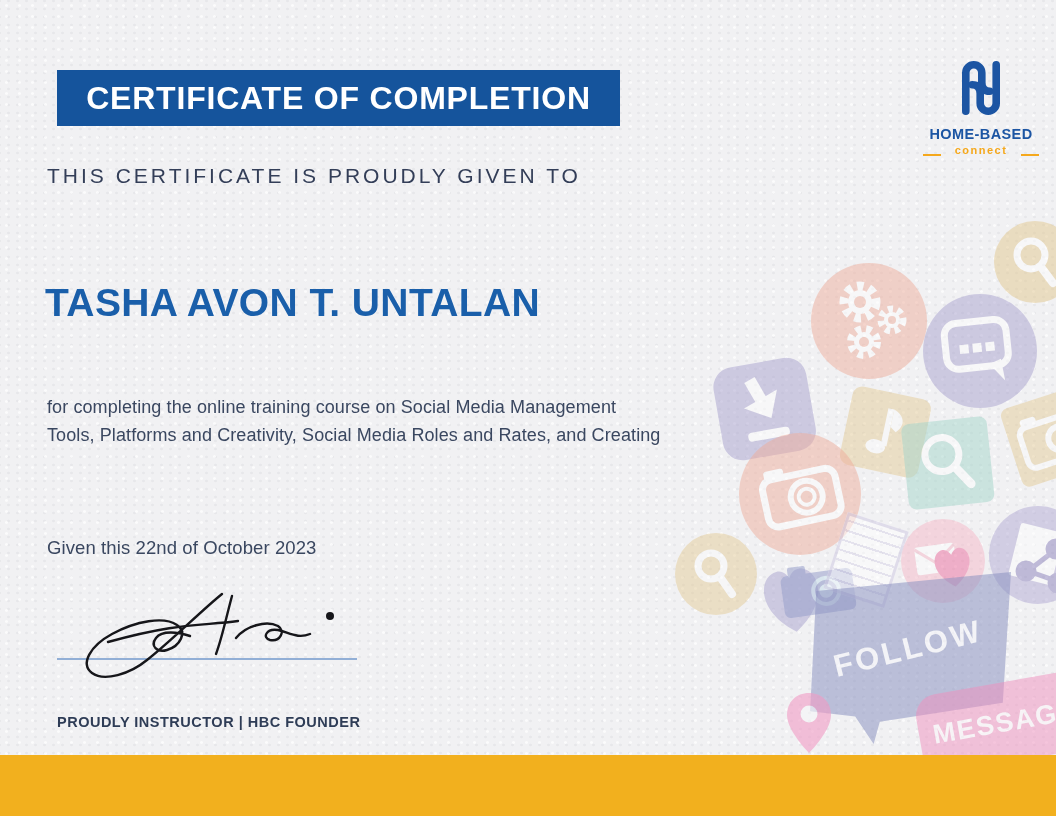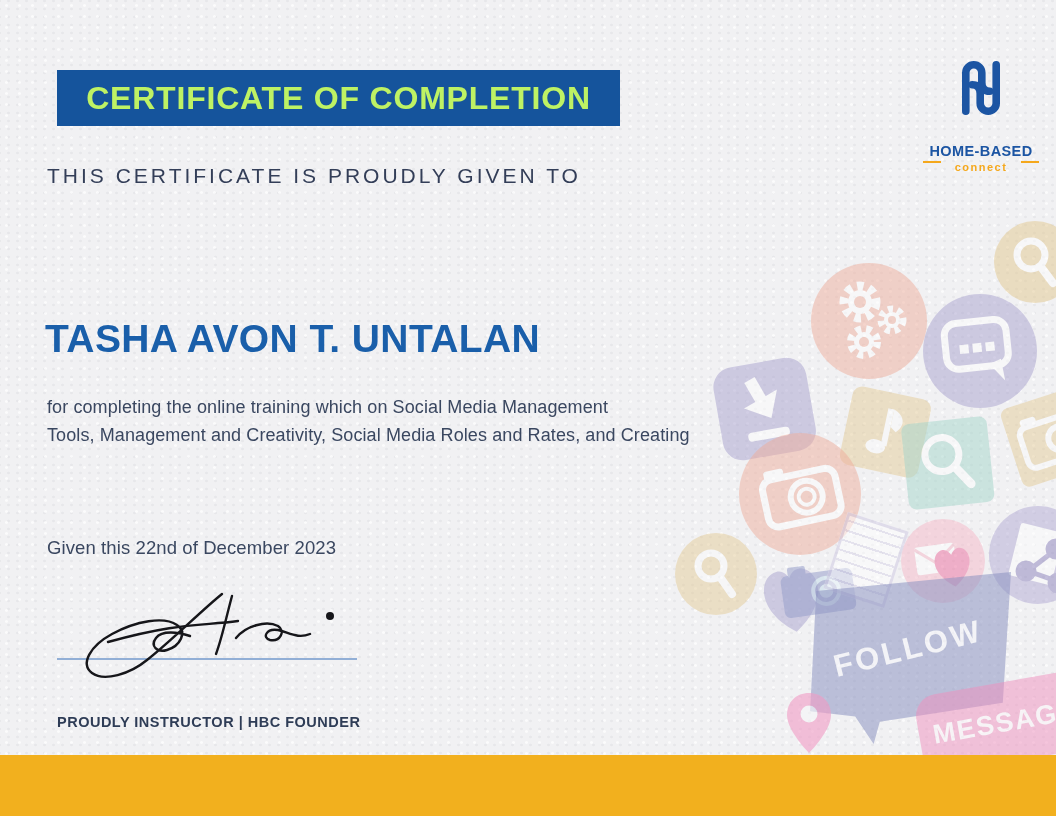--- a/index.html
+++ b/index.html
@@ -13,29 +13,29 @@
     background-size:13px 11px, 9px 8px;
     background-position:0 0, 4px 5px;
   }
   
   .banner{
     position:absolute;left:57px;top:70px;width:563px;height:56px;
     background:#15549c;display:flex;align-items:center;justify-content:center;
     z-index:10;
   }
   .banner span{
-    color:#bef264;font-weight:bold;font-size:32px;letter-spacing:.8px;
+    color:#ffffff;font-weight:bold;font-size:32px;letter-spacing:.8px;
   }
   .intro{
     position:absolute;left:47px;top:164px;z-index:10;
     color:#333e58;font-size:21px;letter-spacing:3px;font-weight:500;text-align:center;
   }
   .recipient{
     position:absolute;left:45px;top:281px;z-index:10;
-    color:#1a5faa;font-size:39px;font-weight:bold;letter-spacing:.4px;margin-top:36px;
+    color:#1a5faa;font-size:39px;font-weight:bold;letter-spacing:.4px;
   }
   .bodytext{
     position:absolute;left:47px;top:394px;z-index:10;
     color:#3a4760;font-size:18px;line-height:27.6px;letter-spacing:.1px;
   }
   .dateline{
     position:absolute;left:47px;top:537px;z-index:10;
     color:#3a4760;font-size:18.5px;letter-spacing:.1px;
   }
   .sig-svg{position:absolute;left:50px;top:586px;z-index:11;}
@@ -46,22 +46,22 @@
   }
   .sig-role{
     position:absolute;left:57px;top:714px;z-index:10;
     color:#2e3c56;font-size:14.5px;font-weight:bold;letter-spacing:.5px;
   }
   .footer-bar{
     position:absolute;left:0;bottom:0;width:100%;height:61px;background:#f2b01e;z-index:20;
   }
   
   .logo{position:absolute;left:905px;top:55px;width:152px;text-align:center;z-index:10;}
-  .logo .brand{color:#1c55a3;font-size:14.5px;font-weight:bold;letter-spacing:.4px;margin-top:18px;}
-  .logo .connect-row{display:flex;align-items:flex-start;justify-content:center;gap:14px;margin-top:2px;}
+  .logo .brand{color:#1c55a3;font-size:14.5px;font-weight:bold;letter-spacing:.4px;margin-top:1px;}
+  .logo .connect-row{display:flex;align-items:flex-end;justify-content:center;gap:14px;margin-top:2px;}
   .logo .connect-row .dash{width:18px;height:2px;background:#f5a81c;}
   .logo .connect-row .sub{color:#f5a81c;font-size:11px;font-weight:bold;letter-spacing:1.5px;}
   
   .collage{position:absolute;inset:0;z-index:1;}
   .ic{position:absolute;}
   .op45{opacity:.45}.op5{opacity:.5}.op55{opacity:.55}.op6{opacity:.6}
   .follow-bubble{
     position:absolute;left:806px;top:572px;width:205px;height:172px;opacity:.55;
     background:#8c94c1;
     clip-path:polygon(5% 11%, 100% 0, 96% 76%, 36% 87%, 33% 100%, 24% 84%, 2% 81%);
@@ -264,25 +264,25 @@
       <span class="sub">connect</span>
       <span class="dash"></span>
     </div>
   </div>
 
   <div class="intro">THIS CERTIFICATE IS PROUDLY GIVEN TO</div>
 
   <div class="recipient">TASHA AVON T. UNTALAN</div>
 
   <div class="bodytext">
-    <div>for completing the online training which on Social Media Management</div>
-    <div>Tools, Management and Creativity, Social Media Roles and Rates, and Creating</div>
-  </div>
-
-  <div class="dateline">Given this 22nd of December 2023</div>
+    <div>for completing the online training course on Social Media Management</div>
+    <div>Tools, Platforms and Creativity, Social Media Roles and Rates, and Creating</div>
+  </div>
+
+  <div class="dateline">Given this 22nd of October 2023</div>
 
   <svg class="sig-svg" width="310" height="100" viewBox="0 0 310 100">
     <g fill="none" stroke="#16161a" stroke-width="2.4" stroke-linecap="round">
       <path d="M172 8 C152 24 118 58 97 74 C80 88 54 96 42 87 C30 78 40 60 62 48 C86 35 114 30 127 39 C138 46 130 60 117 64 C107 67 100 60 106 52 C112 44 128 46 140 50"></path>
       <path d="M58 56 C130 36 152 40 188 35"></path>
       <path d="M182 10 C176 32 172 52 166 68"></path>
       <path d="M186 52 C196 40 216 34 228 40 C236 45 230 56 220 54 C212 52 216 42 228 44 C240 47 248 53 260 48"></path>
     </g>
     <circle cx="280" cy="30" r="4" fill="#16161a"></circle>
   </svg>

